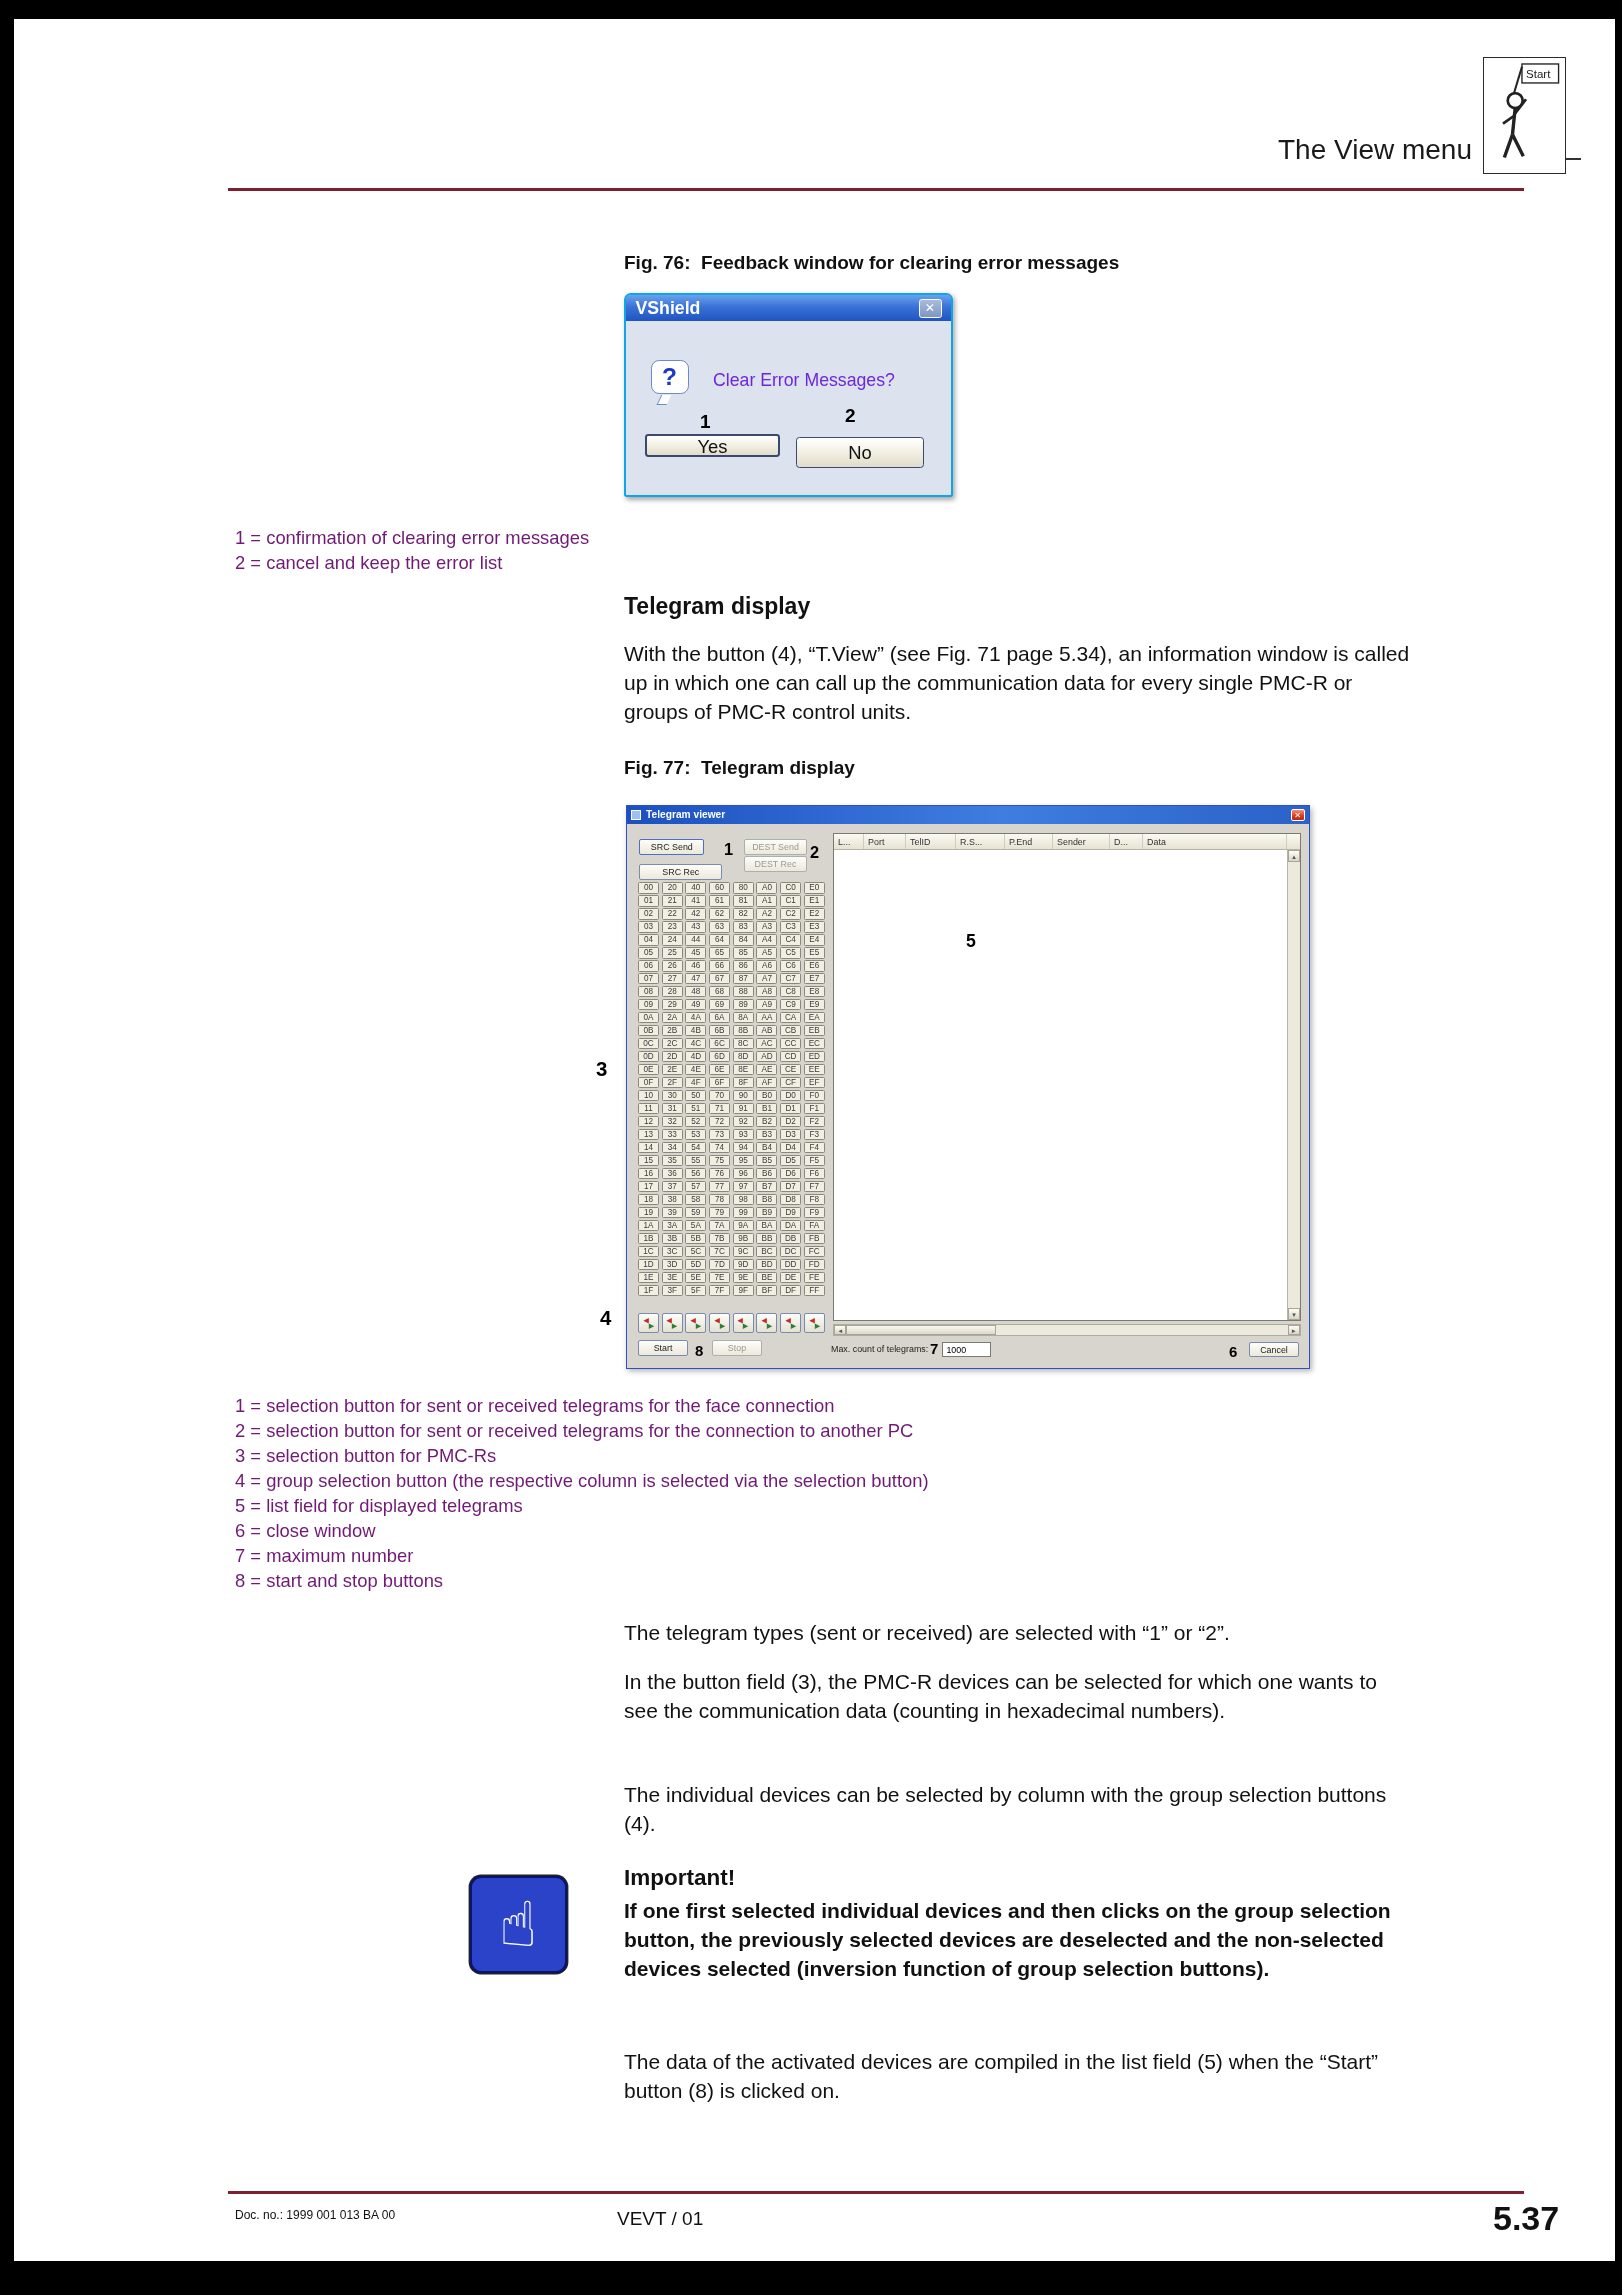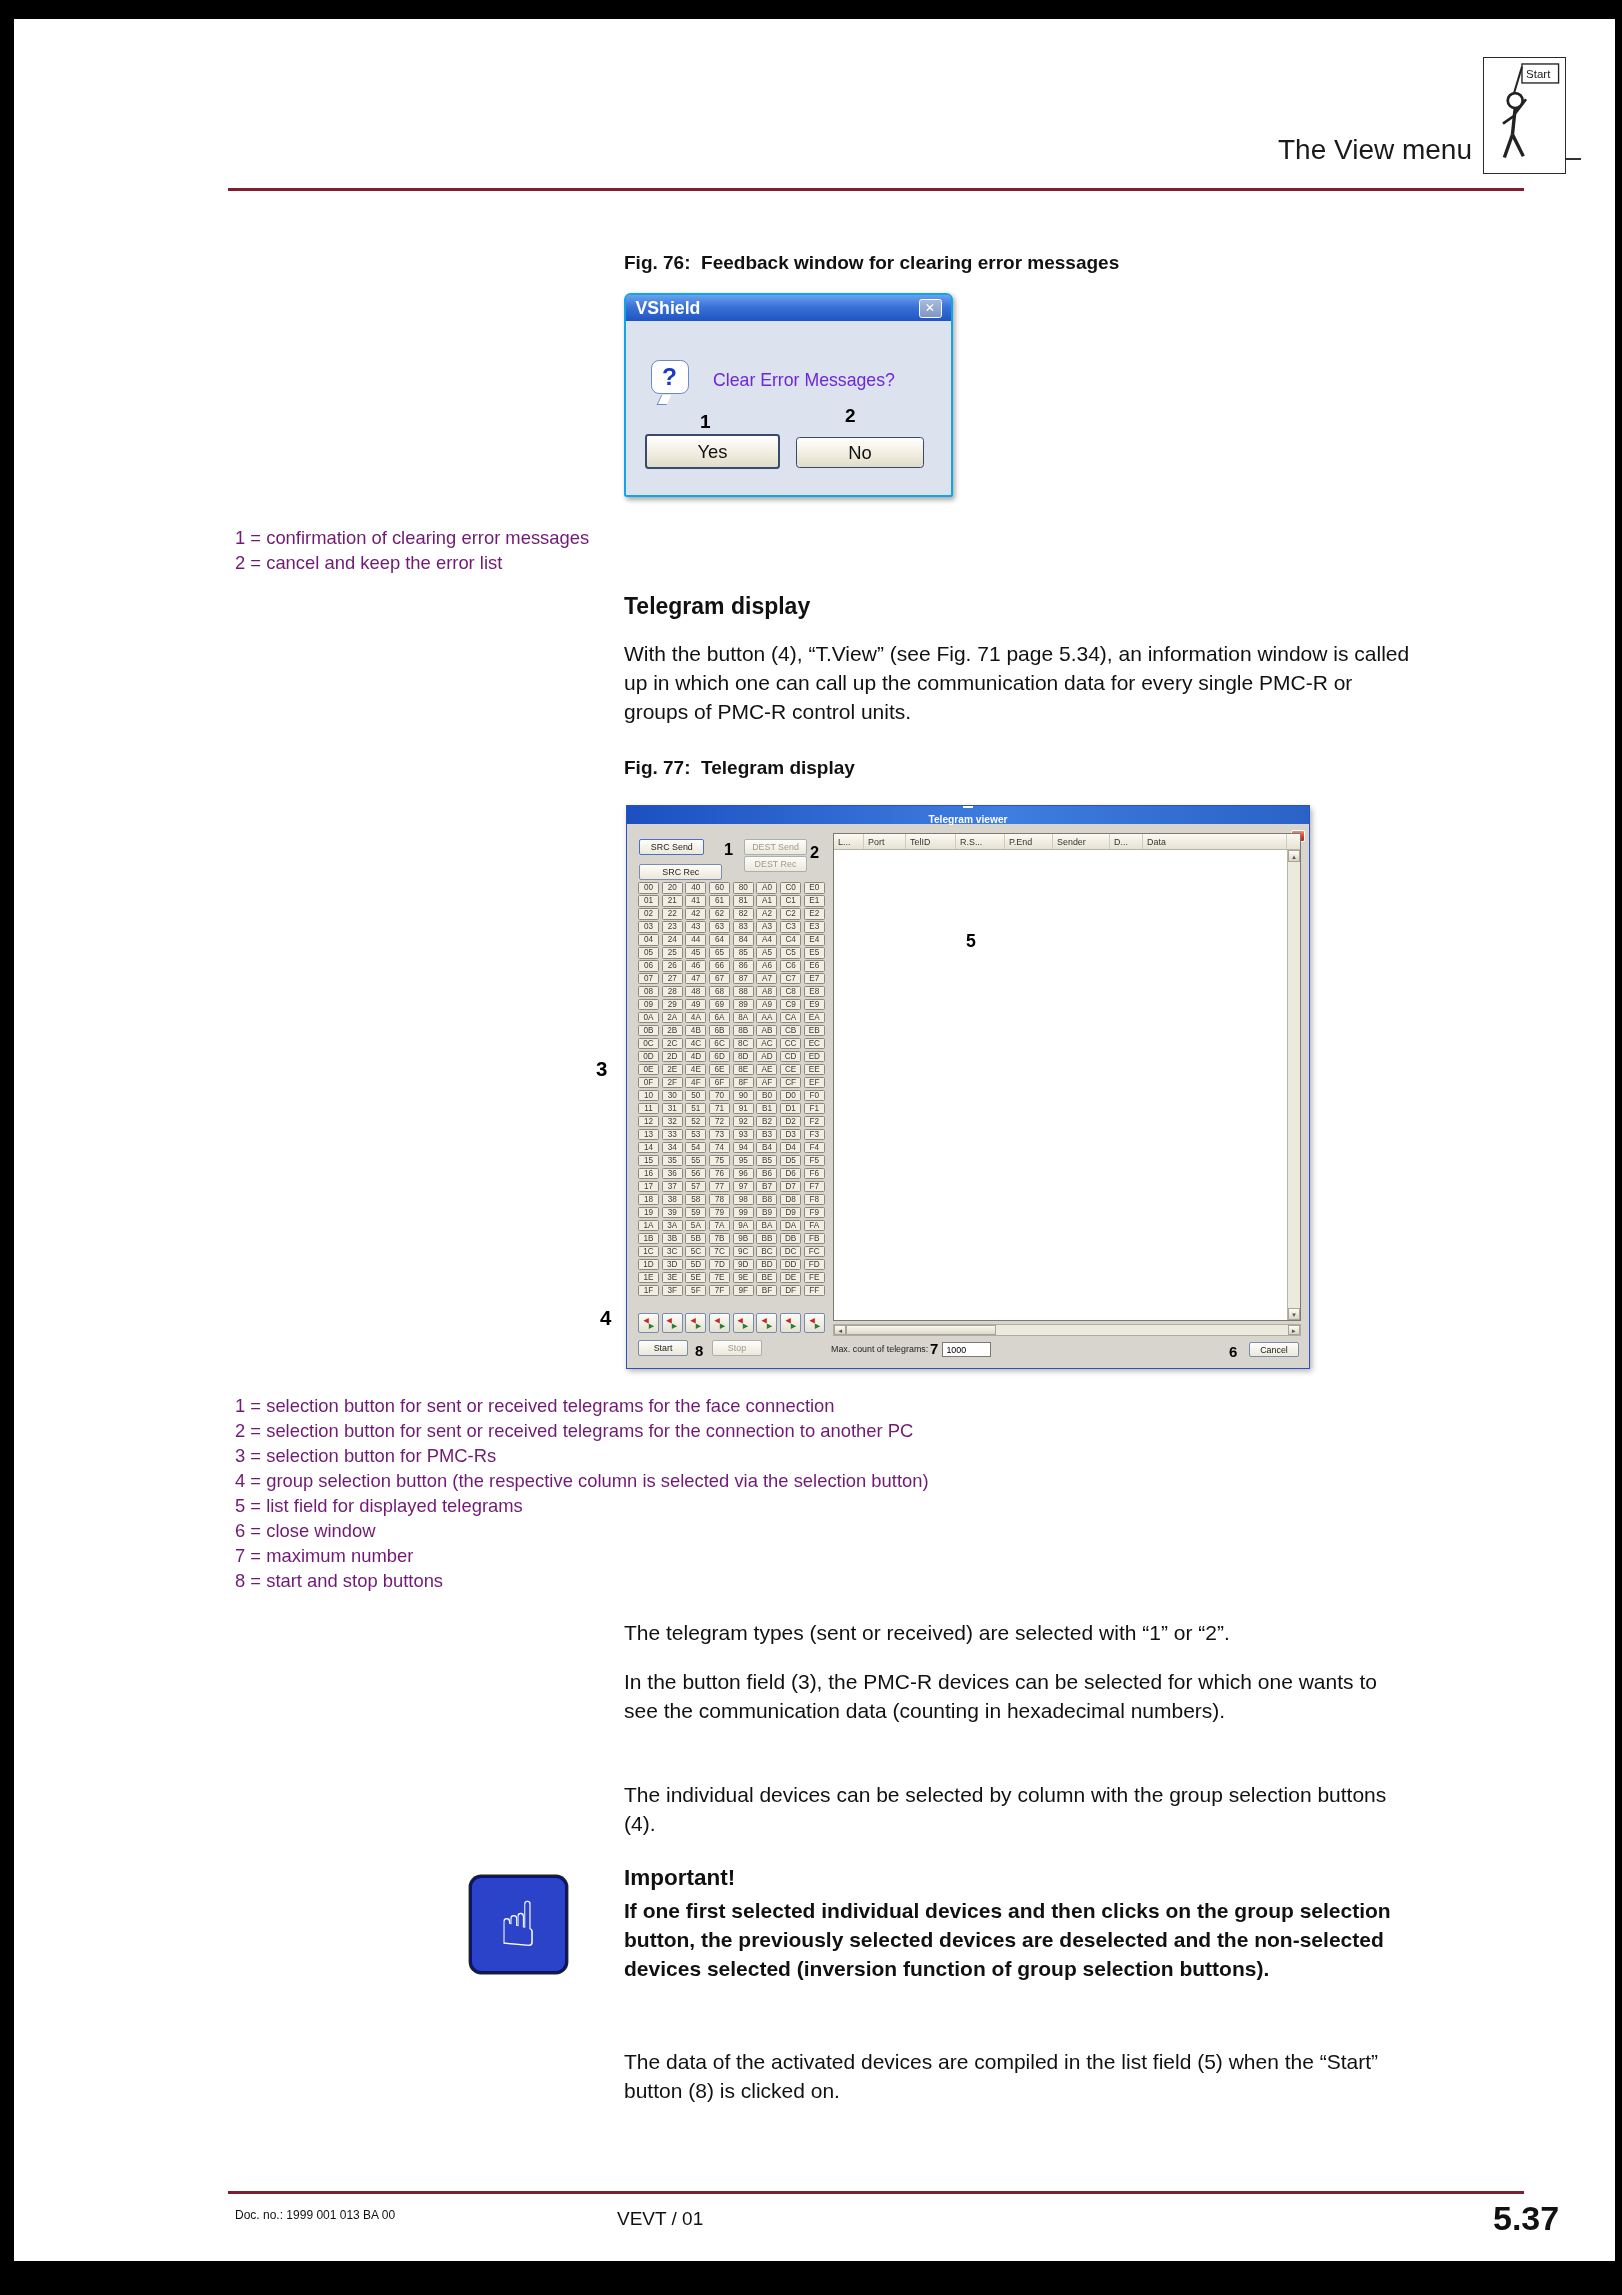--- a/index.html
+++ b/index.html
@@ -66,29 +66,29 @@
     background:#fff; border:1.4px solid #6a8ac8; border-radius:8.2px;
     display:flex; align-items:center; justify-content:center;
     font-size:24.5px; font-weight:bold; color:#1a3ac8; }
   #q-tail { position:absolute; left:33px; top:100px; width:9.5px; height:9.5px; background:#fff;
     border-left:1.4px solid #6a8ac8; border-bottom:1.4px solid #6a8ac8; transform:skewX(-25deg); }
   #dlg-msg { position:absolute; left:87px; top:75px; font-size:17.7px; color:#6d28d9; }
   #ann-d1 { left:74px; top:116px; font-size:19px; }
   #ann-d2 { left:219px; top:110px; font-size:19px; }
   .dlg-btn { position:absolute; font-size:18.4px; color:#111; border-radius:3.4px;
     background:linear-gradient(180deg,#ffffff,#efecdd 60%,#e0dccc); }
-  #btn-yes { left:19px; top:139px; width:135px; height:35px; border:2px solid #394a6e; }
+  #btn-yes { left:19px; top:139px; width:135px; height:23px; border:2px solid #394a6e; }
   #btn-no  { left:170px; top:142px; width:128px; height:31px; border:0.7px solid #394a6e; }
 
   
   #tv-window { position:absolute; left:626px; top:805px; width:684px; height:564px;
     background:#d8d5ce; border:1.4px solid #2a52c0; box-shadow:2px 2.7px 5.5px rgba(0,0,0,.3); }
   #tv-titlebar { position:absolute; left:0; top:0; right:0; height:17.7px;
     background:linear-gradient(90deg,#1c50c0,#3f7de0 55%,#2a62c8);
-    display:flex; align-items:center; gap:5.5px; color:#fff; font-size:10.2px; font-weight:bold; padding:0 4.1px;flex-direction:column; }
+    display:flex; align-items:center; gap:5.5px; color:#fff; font-size:10.2px; font-weight:bold; padding:0 4.1px; }
   #tv-title-icon { width:9.5px; height:9.5px; border:0.7px solid #fff; background:#9ec0f0; }
   #tv-close { margin-left:auto; width:14.3px; height:12.3px; border:0.7px solid #fff; border-radius:2px;
     background:linear-gradient(180deg,#f09078,#d83a20 60%,#b82a10); color:#fff; font-size:8.2px; line-height:11px; text-align:center; padding:0; }
 
   .tvbtn { position:absolute; height:15.7px; font-size:8.9px; color:#222; border-radius:2px;
     background:linear-gradient(180deg,#fdfdfa,#ece9da); border:0.7px solid #7a8cae;
     display:flex; align-items:center; justify-content:center; }
   #btn-src-send { left:12.3px; top:33px; width:65px; border:1.4px solid #4a72c0; }
   #btn-src-rec  { left:12.3px; top:58px; width:83px; }
   #btn-dest-send { left:117px; top:33px; width:63px; color:#9b9a90; border-color:#aab0b2; }

